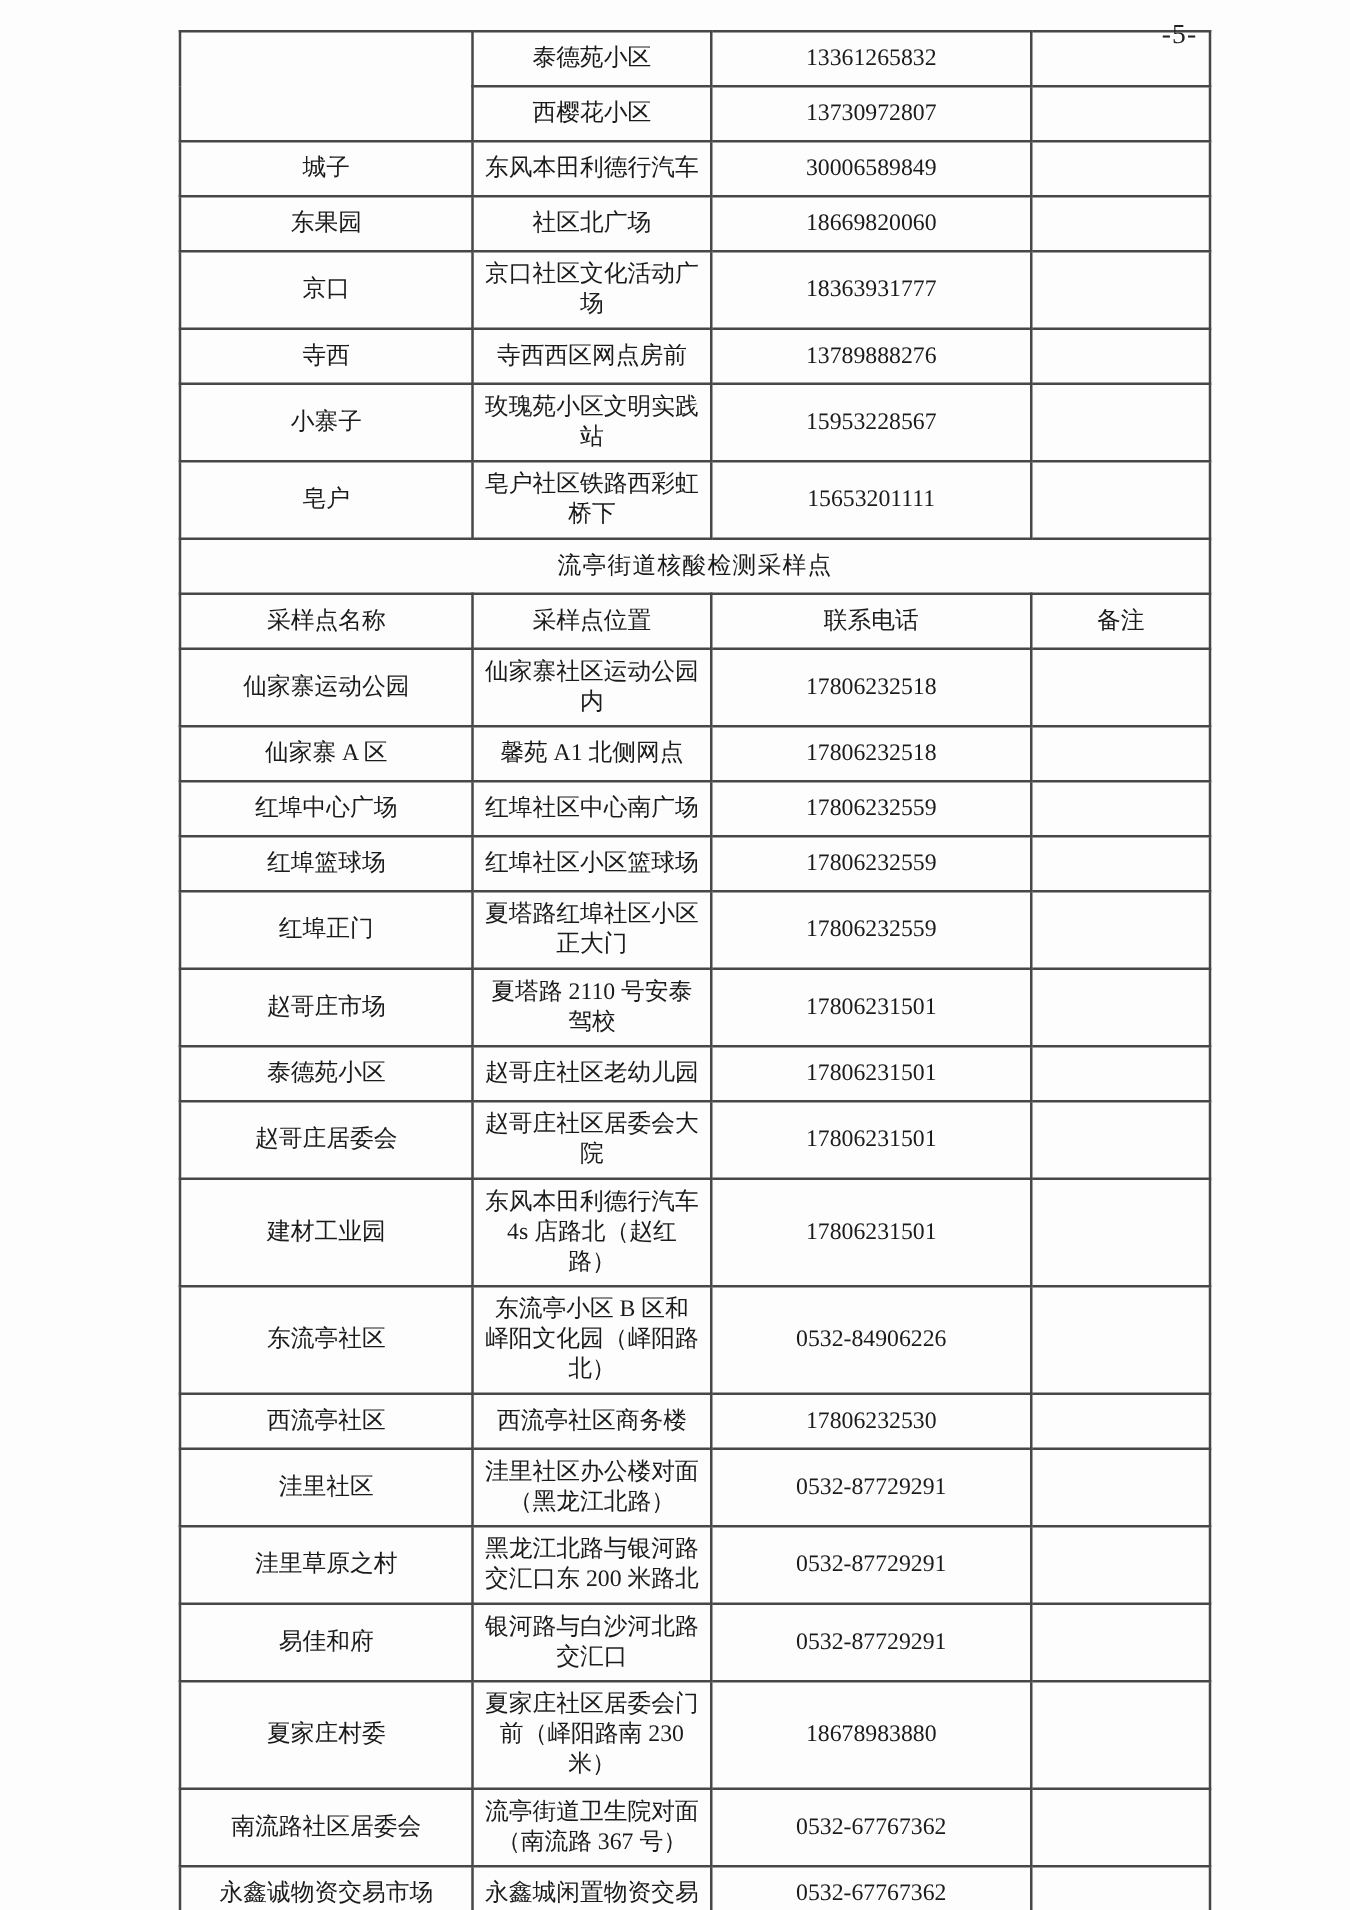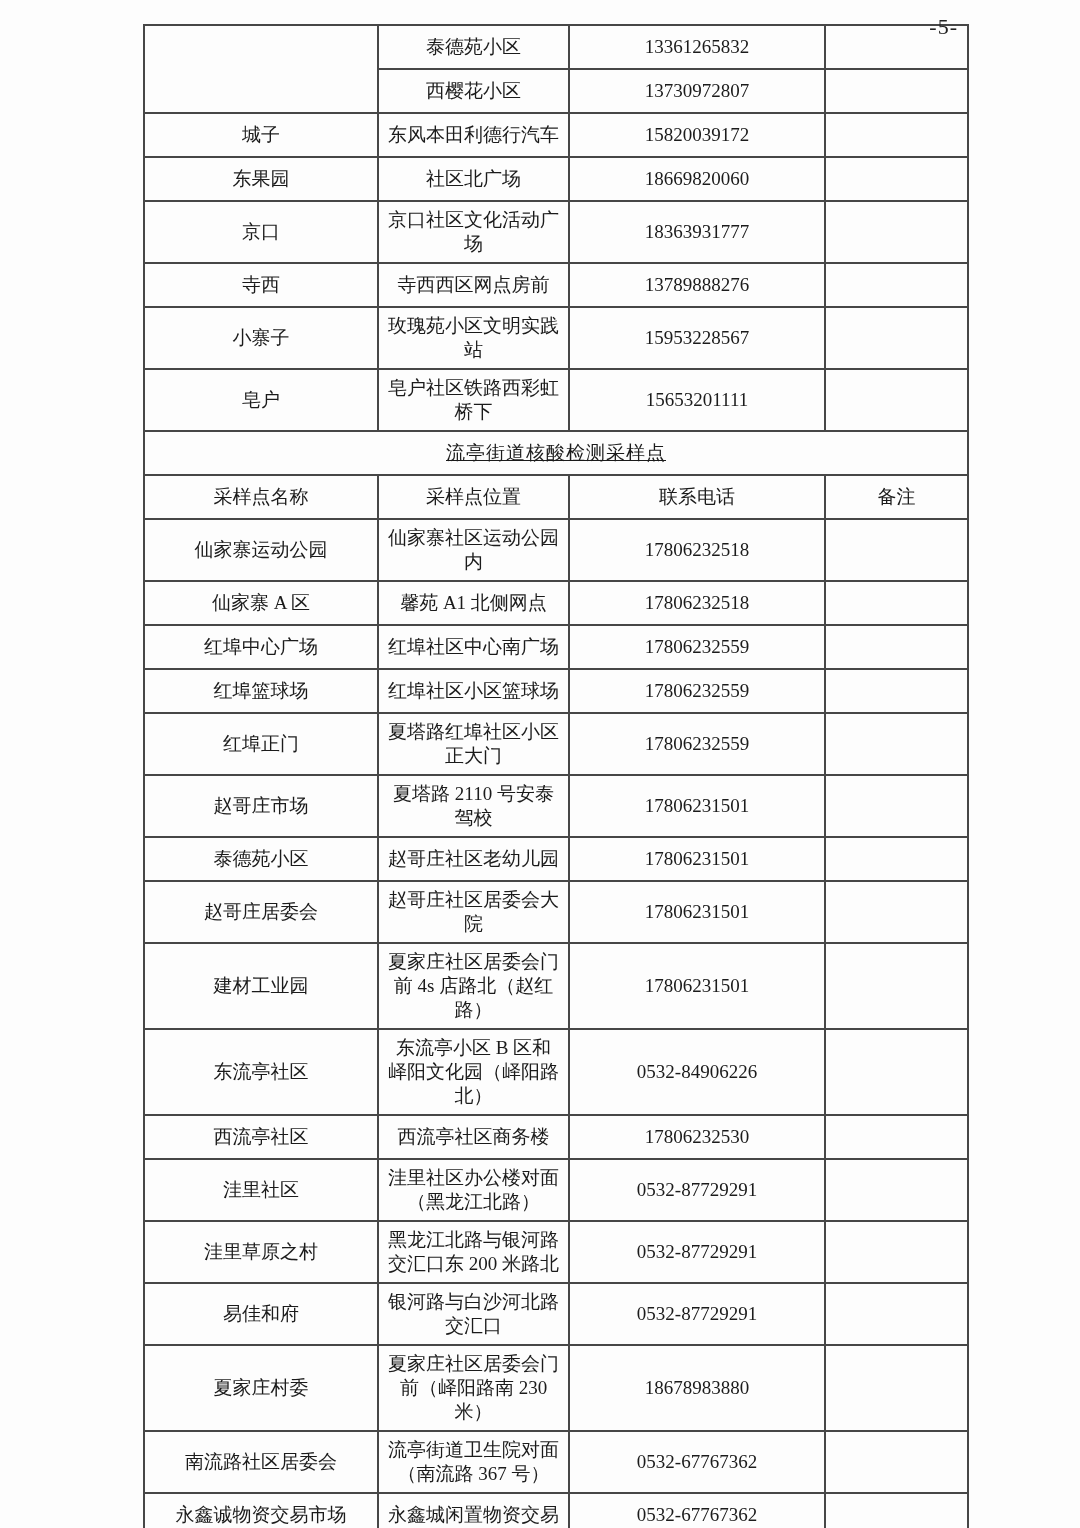--- a/index.html
+++ b/index.html
@@ -37,21 +37,20 @@
     font-weight: normal;
     padding: 6px 8px;
     word-break: break-word;
     overflow-wrap: break-word;
   }
   table.sampling tr {
     height: 44px;
   }
   td.section-title {
     letter-spacing: 1px;
-    text-decoration: underline;
   }
   .page-number {
     position: relative;
     margin-top: 14px;
     text-align: right;
     padding-right: 122px;
     font-size: 22px;
     color: #222222;
     letter-spacing: 1px;
   }
@@ -77,21 +76,21 @@
             <td></td>
           </tr>
           <tr>
             <td>西樱花小区</td>
             <td>13730972807</td>
             <td></td>
           </tr>
           <tr>
             <td>城子</td>
             <td>东风本田利德行汽车</td>
-            <td>15820039172</td>
+            <td>30006589849</td>
             <td></td>
           </tr>
           <tr>
             <td>东果园</td>
             <td>社区北广场</td>
             <td>18669820060</td>
             <td></td>
           </tr>
           <tr>
             <td>京口</td>
@@ -169,21 +168,21 @@
             <td></td>
           </tr>
           <tr>
             <td>赵哥庄居委会</td>
             <td>赵哥庄社区居委会大院</td>
             <td>17806231501</td>
             <td></td>
           </tr>
           <tr>
             <td>建材工业园</td>
-            <td>夏家庄社区居委会门前 4s 店路北（赵红路）</td>
+            <td>东风本田利德行汽车 4s 店路北（赵红路）</td>
             <td>17806231501</td>
             <td></td>
           </tr>
           <tr>
             <td>东流亭社区</td>
             <td>东流亭小区 B 区和峄阳文化园（峄阳路北）</td>
             <td>0532-84906226</td>
             <td></td>
           </tr>
           <tr>

